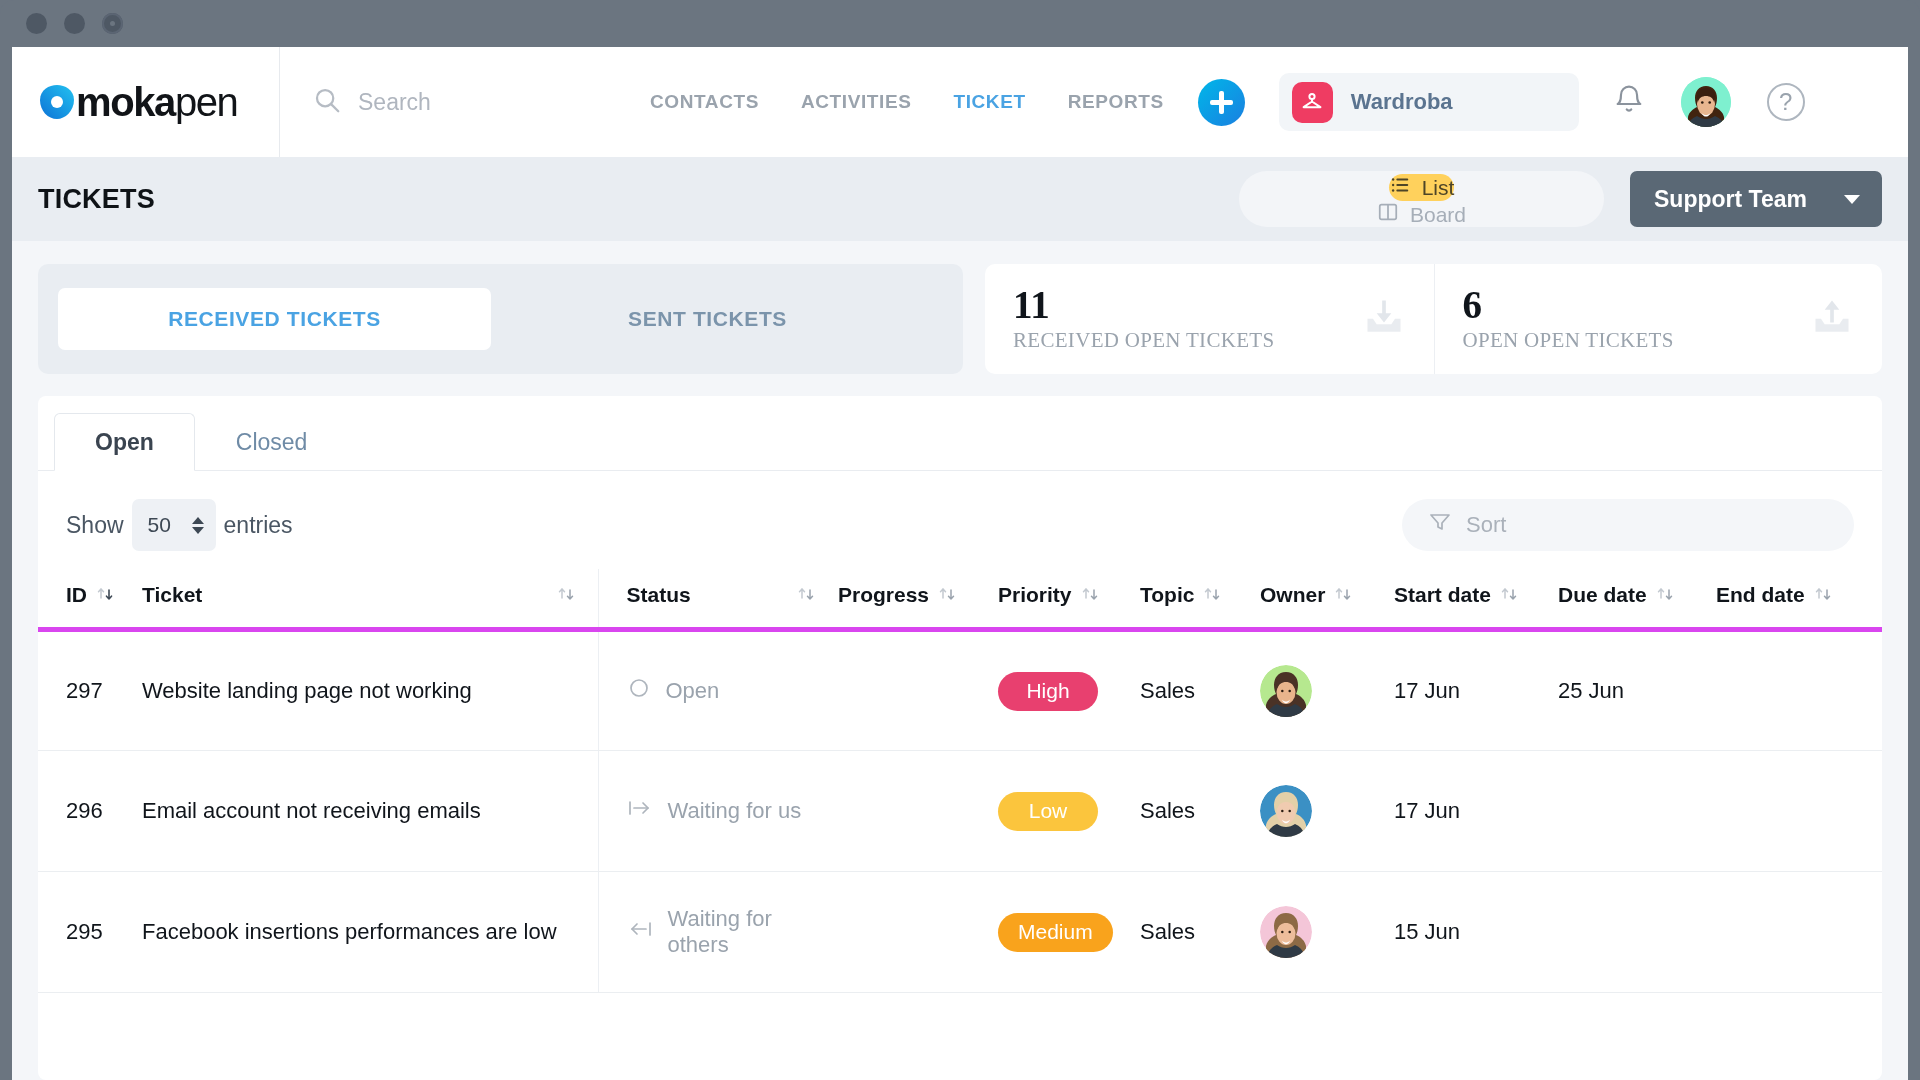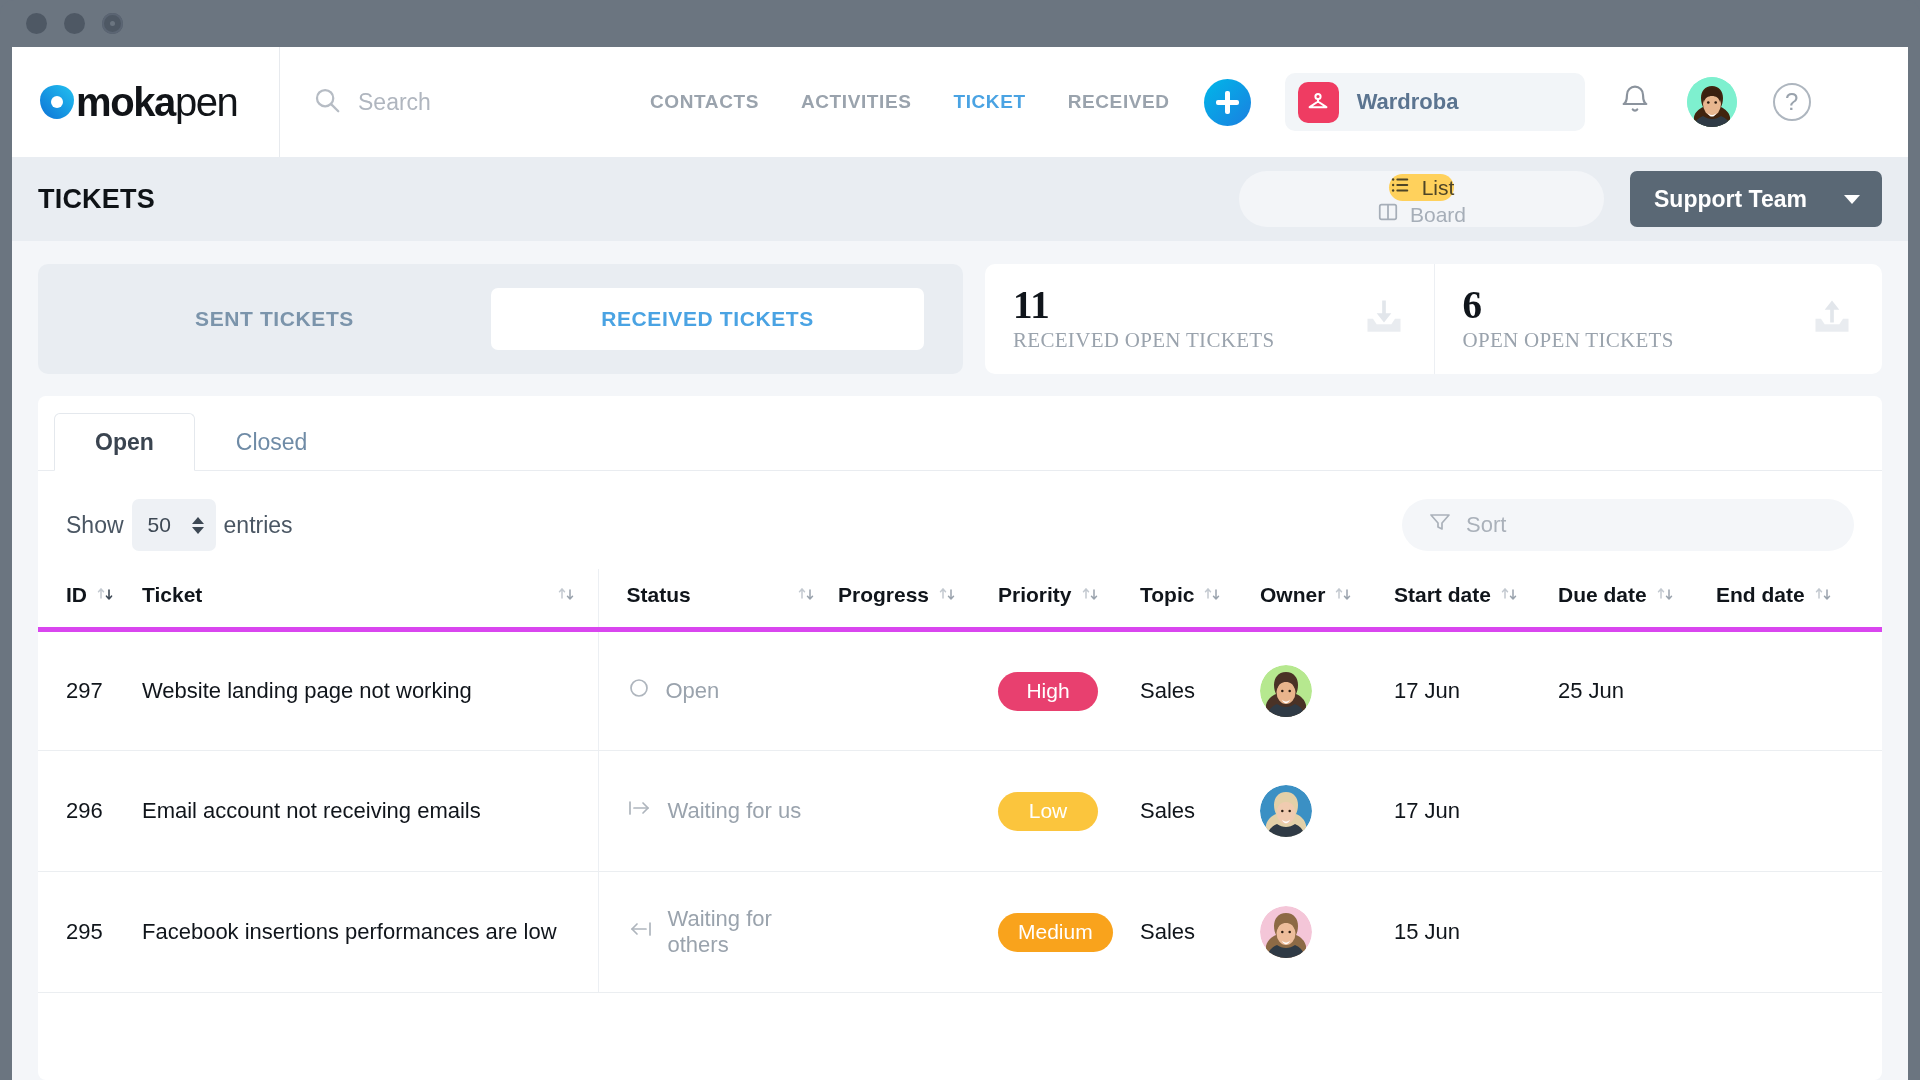--- a/index.html
+++ b/index.html
@@ -288,21 +288,21 @@
               <line x1="15.5" y1="15.5" x2="21" y2="21" stroke-linecap="round"></line>
           </svg>
         </span>
         <input class="search-input" type="text" placeholder="Search" style="">
       </div>
 
       <nav class="mainnav">
         <a class="navlink">CONTACTS</a>
         <a class="navlink">ACTIVITIES</a>
         <a class="navlink active">TICKET</a>
-        <a class="navlink">RECEIVED</a>
+        <a class="navlink">REPORTS</a>
       </nav>
 
       <div class="plus-wrap">
         <button class="plus-btn"></button>
       </div>
 
       <div class="workspace">
         <span class="ws-ico">
           <svg width="24" height="24" viewBox="0 0 24 24" fill="none" stroke="#fff" stroke-width="2" stroke-linecap="round" stroke-linejoin="round">
             <circle cx="12" cy="6.5" r="2.6"></circle>
@@ -366,22 +366,22 @@
 
         <div class="team-btn">
           <span>Support Team</span>
           <span class="caret"></span>
         </div>
       </div>
     </div>
 
     <div class="statsrow">
       <div class="tabs-card">
+        <div class="sub-tab active">RECEIVED TICKETS</div>
         <div class="sub-tab">SENT TICKETS</div>
-        <div class="sub-tab active">RECEIVED TICKETS</div>
       </div>
 
       <div class="stats-card">
         <div class="stat">
           <div class="stat-txt">
             <div class="stat-num">11</div>
             <div class="stat-lab">RECEIVED OPEN TICKETS</div>
           </div>
           <span class="stat-ico">
             <svg width="44" height="44" viewBox="0 0 24 24" fill="currentColor">

